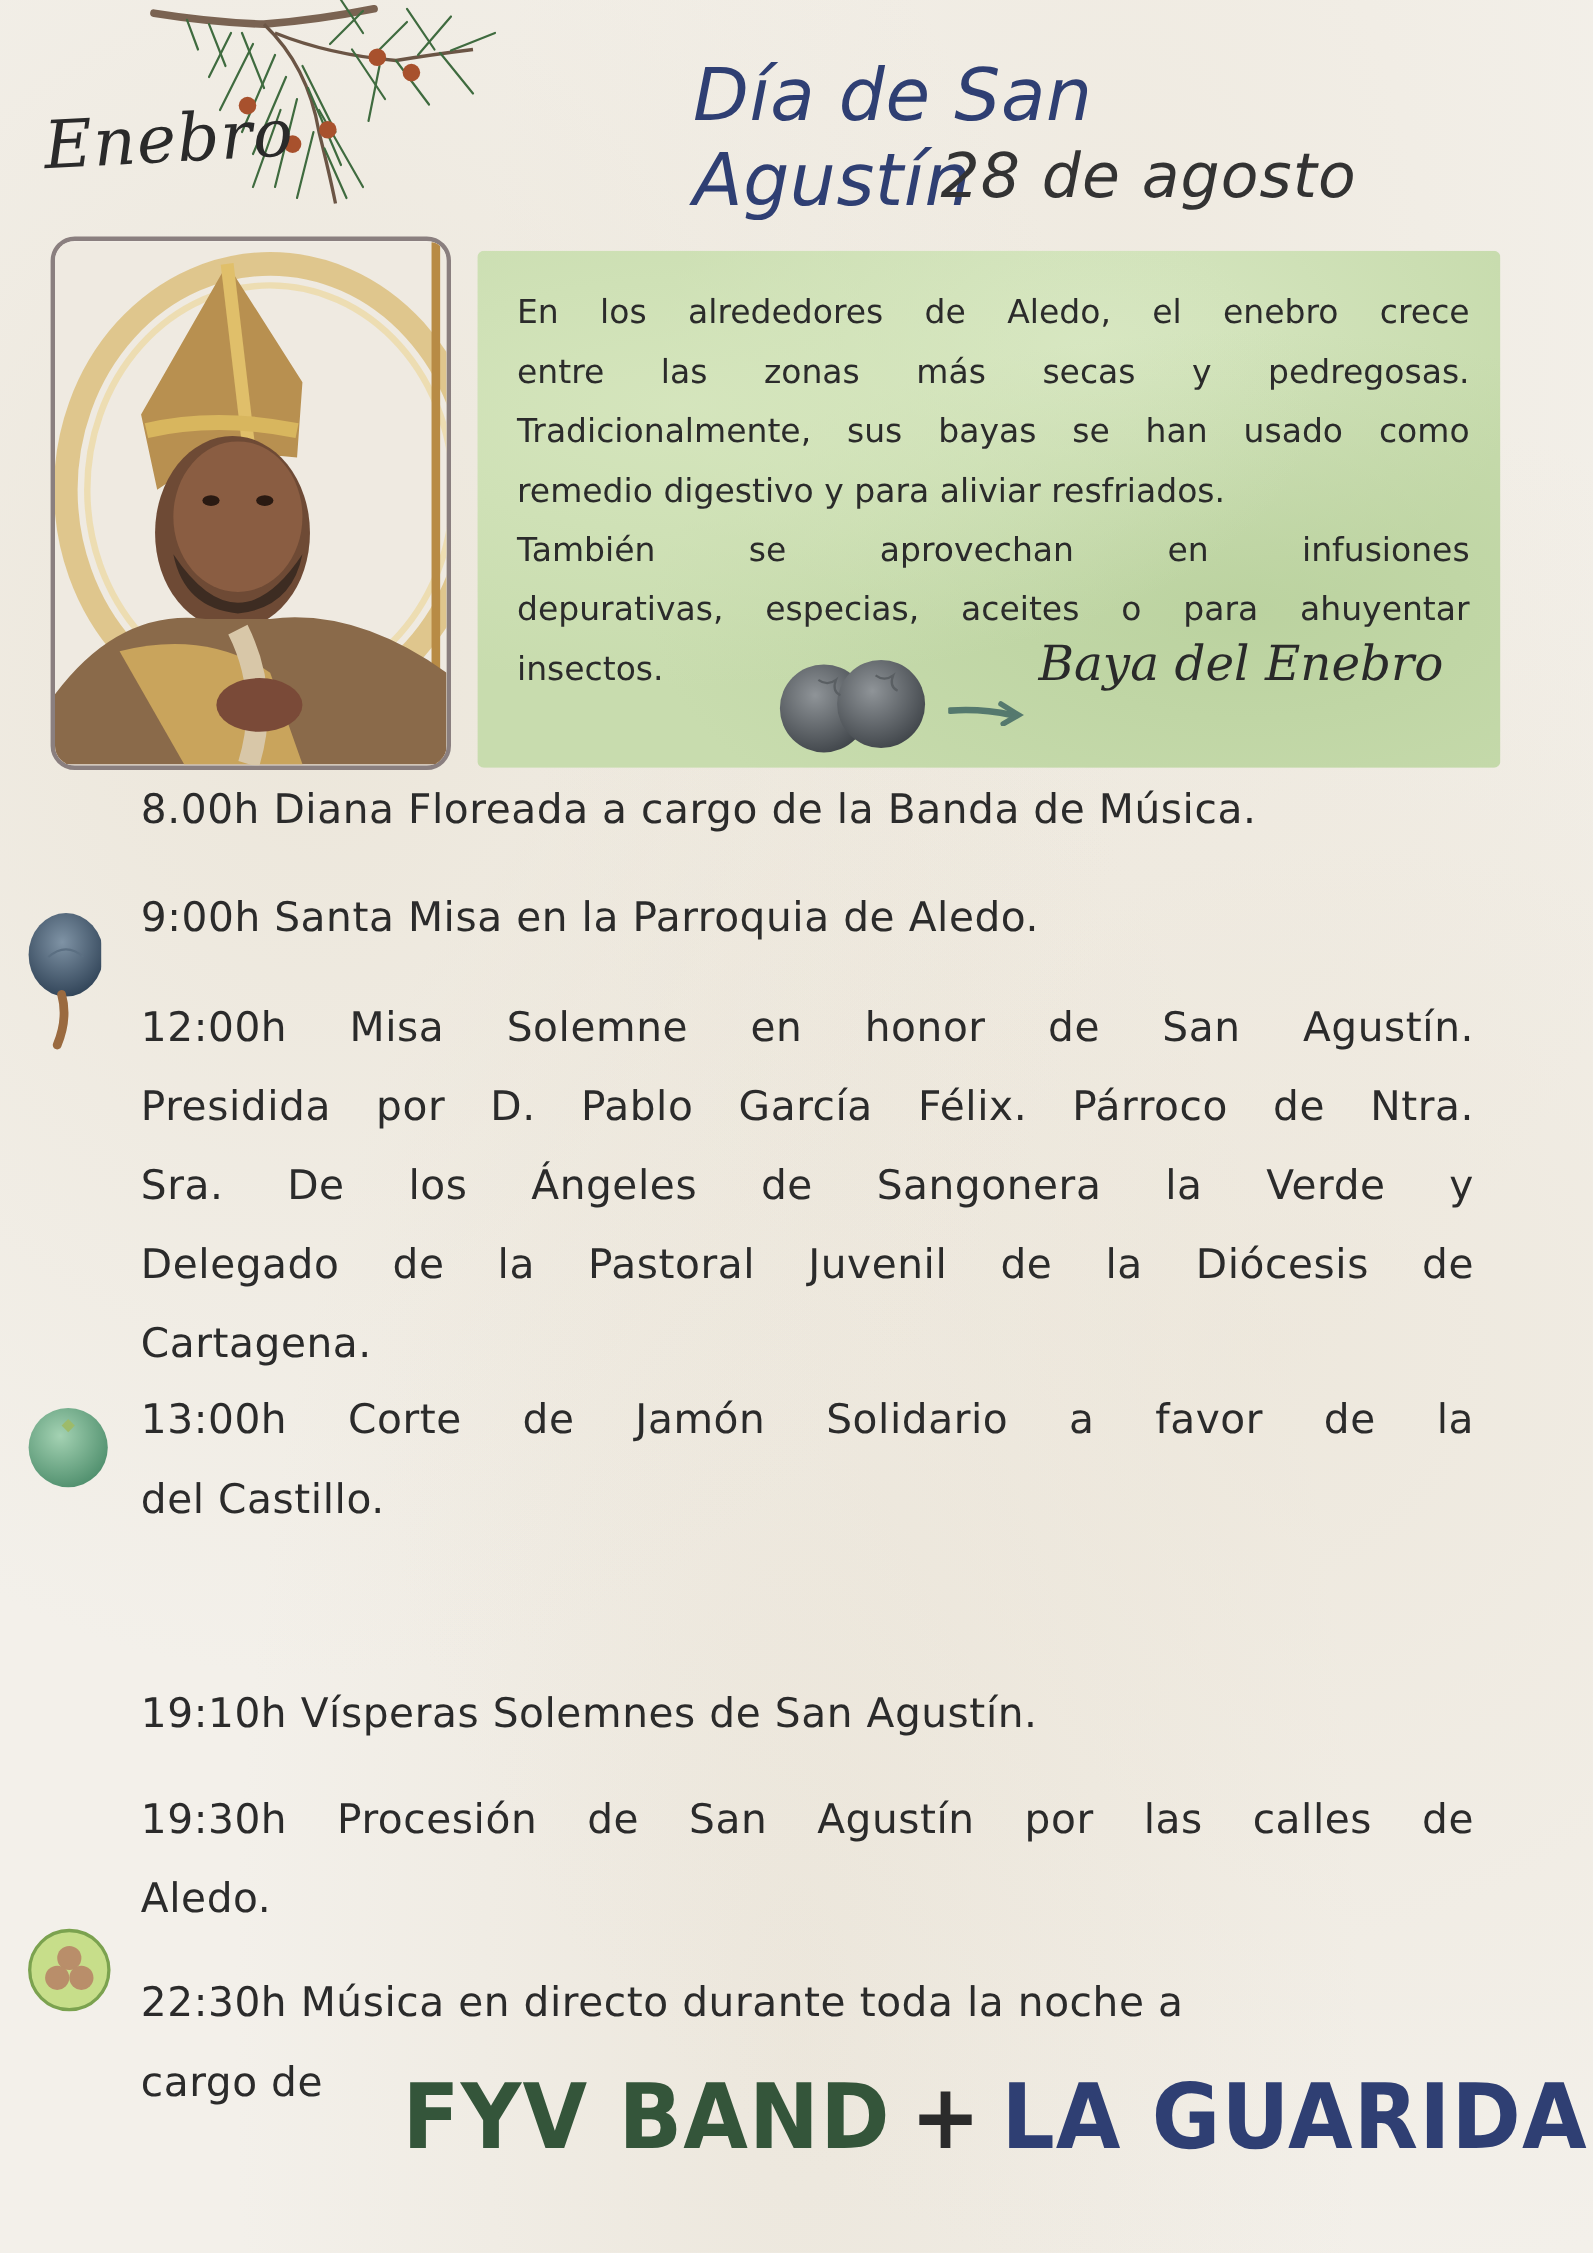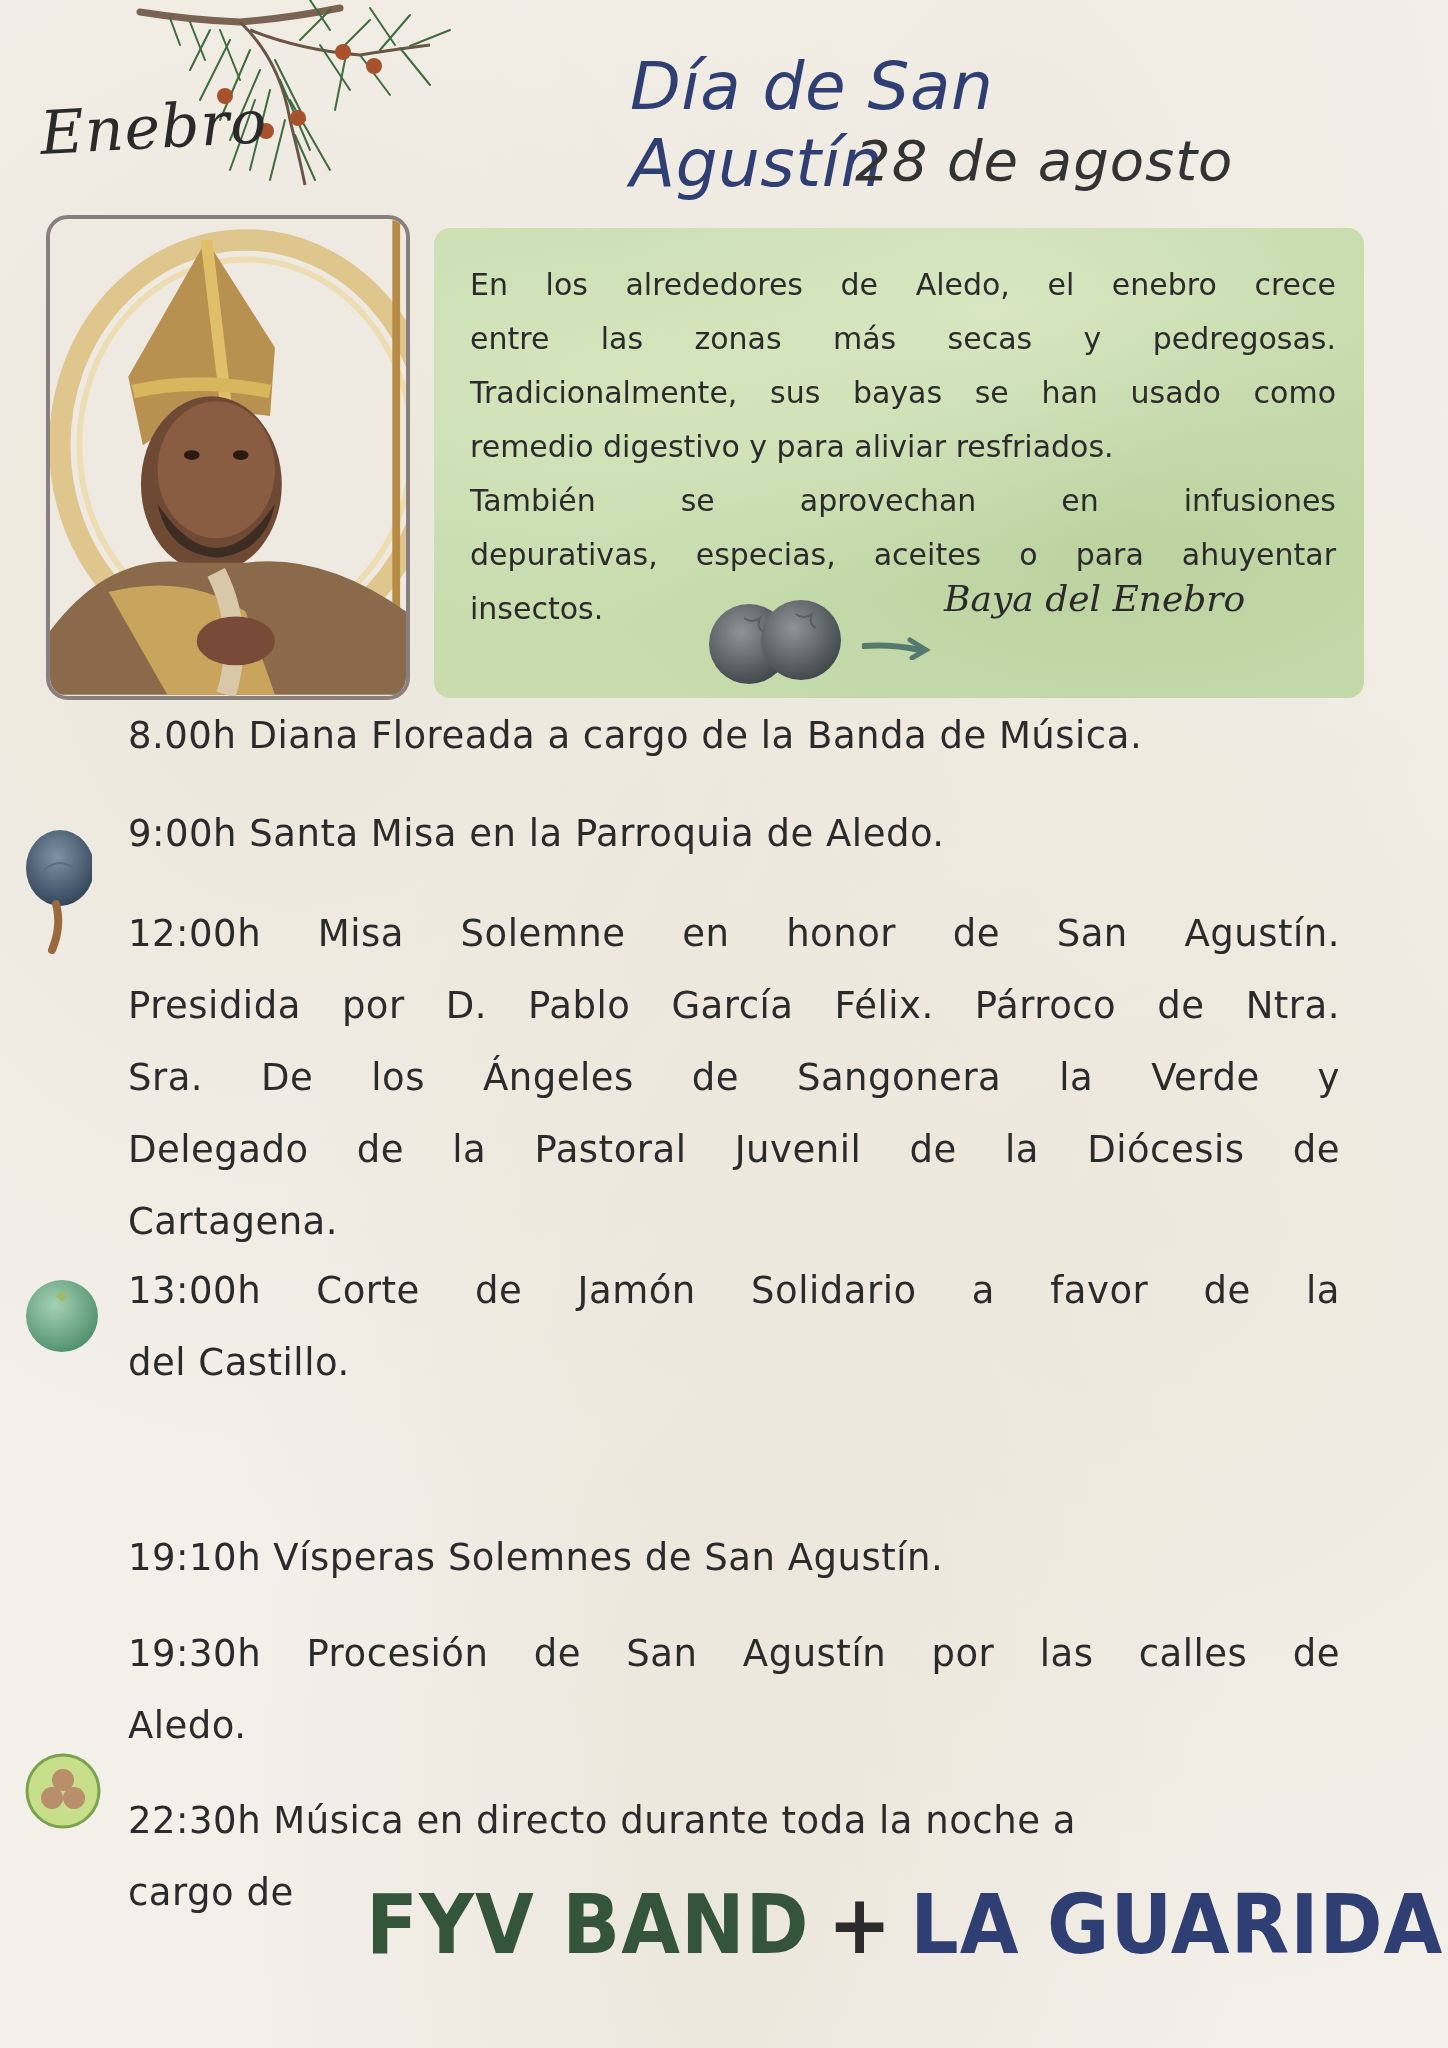--- a/index.html
+++ b/index.html
@@ -41,41 +41,41 @@
   .portrait {
     left: 46px; top: 215px; width: 364px; height: 485px;
     border: 4px solid #8a7f7f; border-radius: 22px; overflow: hidden;
     background: linear-gradient(180deg, #f2eee6 0%, #ebe5da 100%);
   }
   .portrait svg { width: 100%; height: 100%; display: block; }
 
   
   .info-box {
     left: 434px; top: 228px; width: 930px; height: 470px;
-    border-radius: 16px;
+    border-radius: 6px;
     background: #c8dcae;
     background-image:
       radial-gradient(ellipse at 20% 30%, rgba(214,230,190,0.9) 0%, rgba(200,220,174,0) 55%),
       radial-gradient(ellipse at 75% 70%, rgba(184,208,156,0.8) 0%, rgba(200,220,174,0) 55%),
       radial-gradient(ellipse at 60% 20%, rgba(220,234,200,0.8) 0%, rgba(200,220,174,0) 50%);
   }
   .info-text {
     position: absolute; left: 36px; top: 30px; width: 866px;
     font-family: "DejaVu Sans", sans-serif;
     font-size: 30px; line-height: 54px; color: #2b2b2b;
     text-align: justify; text-align-last: justify;
   }
   .info-line { display: block; text-align: justify; text-align-last: justify; height: 54px; }
   .info-line.left { text-align-last: left; }
   .berry-pair { left: 270px; top: 370px; width: 140px; height: 88px; }
   .arrow { left: 428px; top: 408px; width: 70px; height: 24px; }
   .baya-label {
     left: 510px; top: 350px;
     font-family: "DejaVu Serif", serif; font-style: italic;
-    font-size: 36px; color: #2a2a2a;
+    font-size: 44px; color: #2a2a2a;
   }
 
   
   .schedule { left: 128px; top: 700px; width: 1212px; }
   .event {
     font-family: "DejaVu Sans", sans-serif;
     font-size: 37px; line-height: 72px; color: #2b2b2b;
     letter-spacing: 0.5px;
   }
   .event .line { display: block; text-align: justify; text-align-last: justify; height: 72px; white-space: nowrap; }

